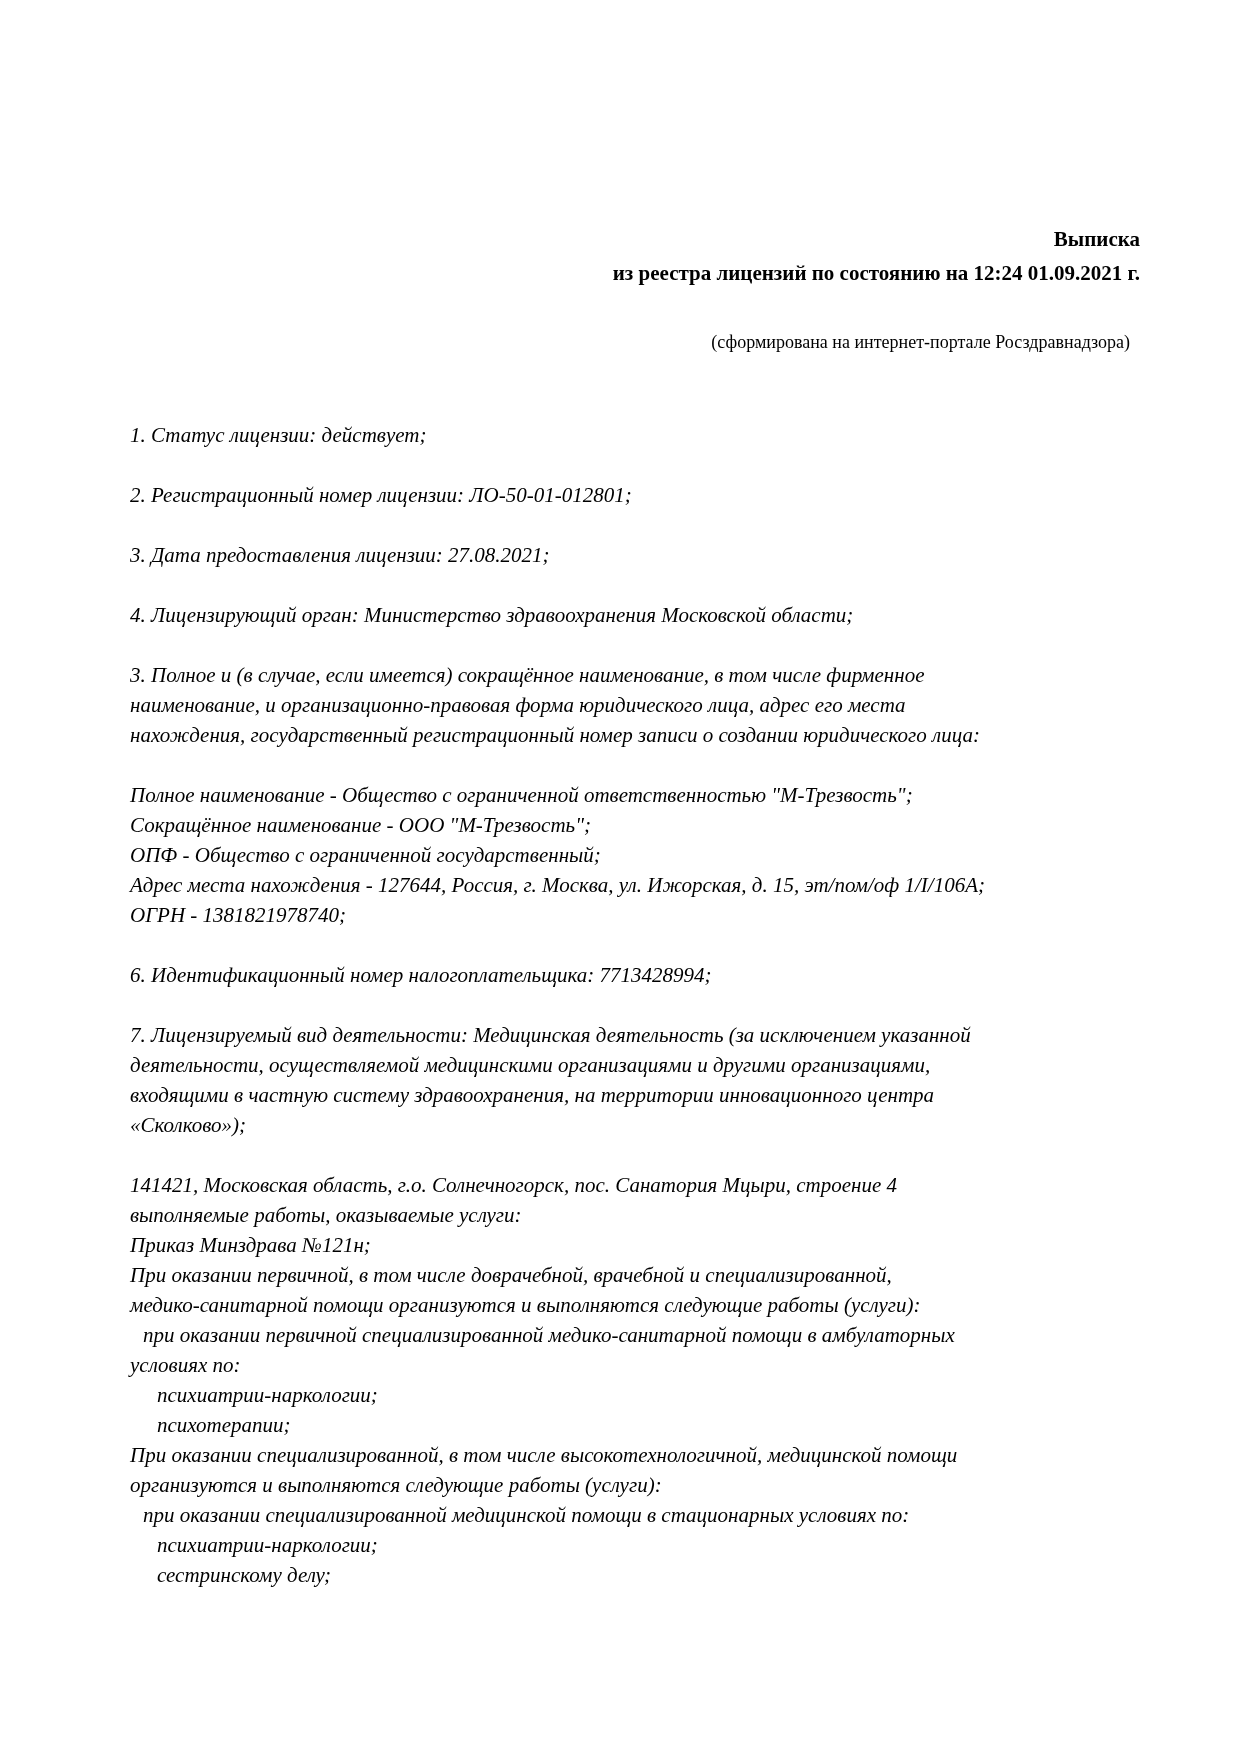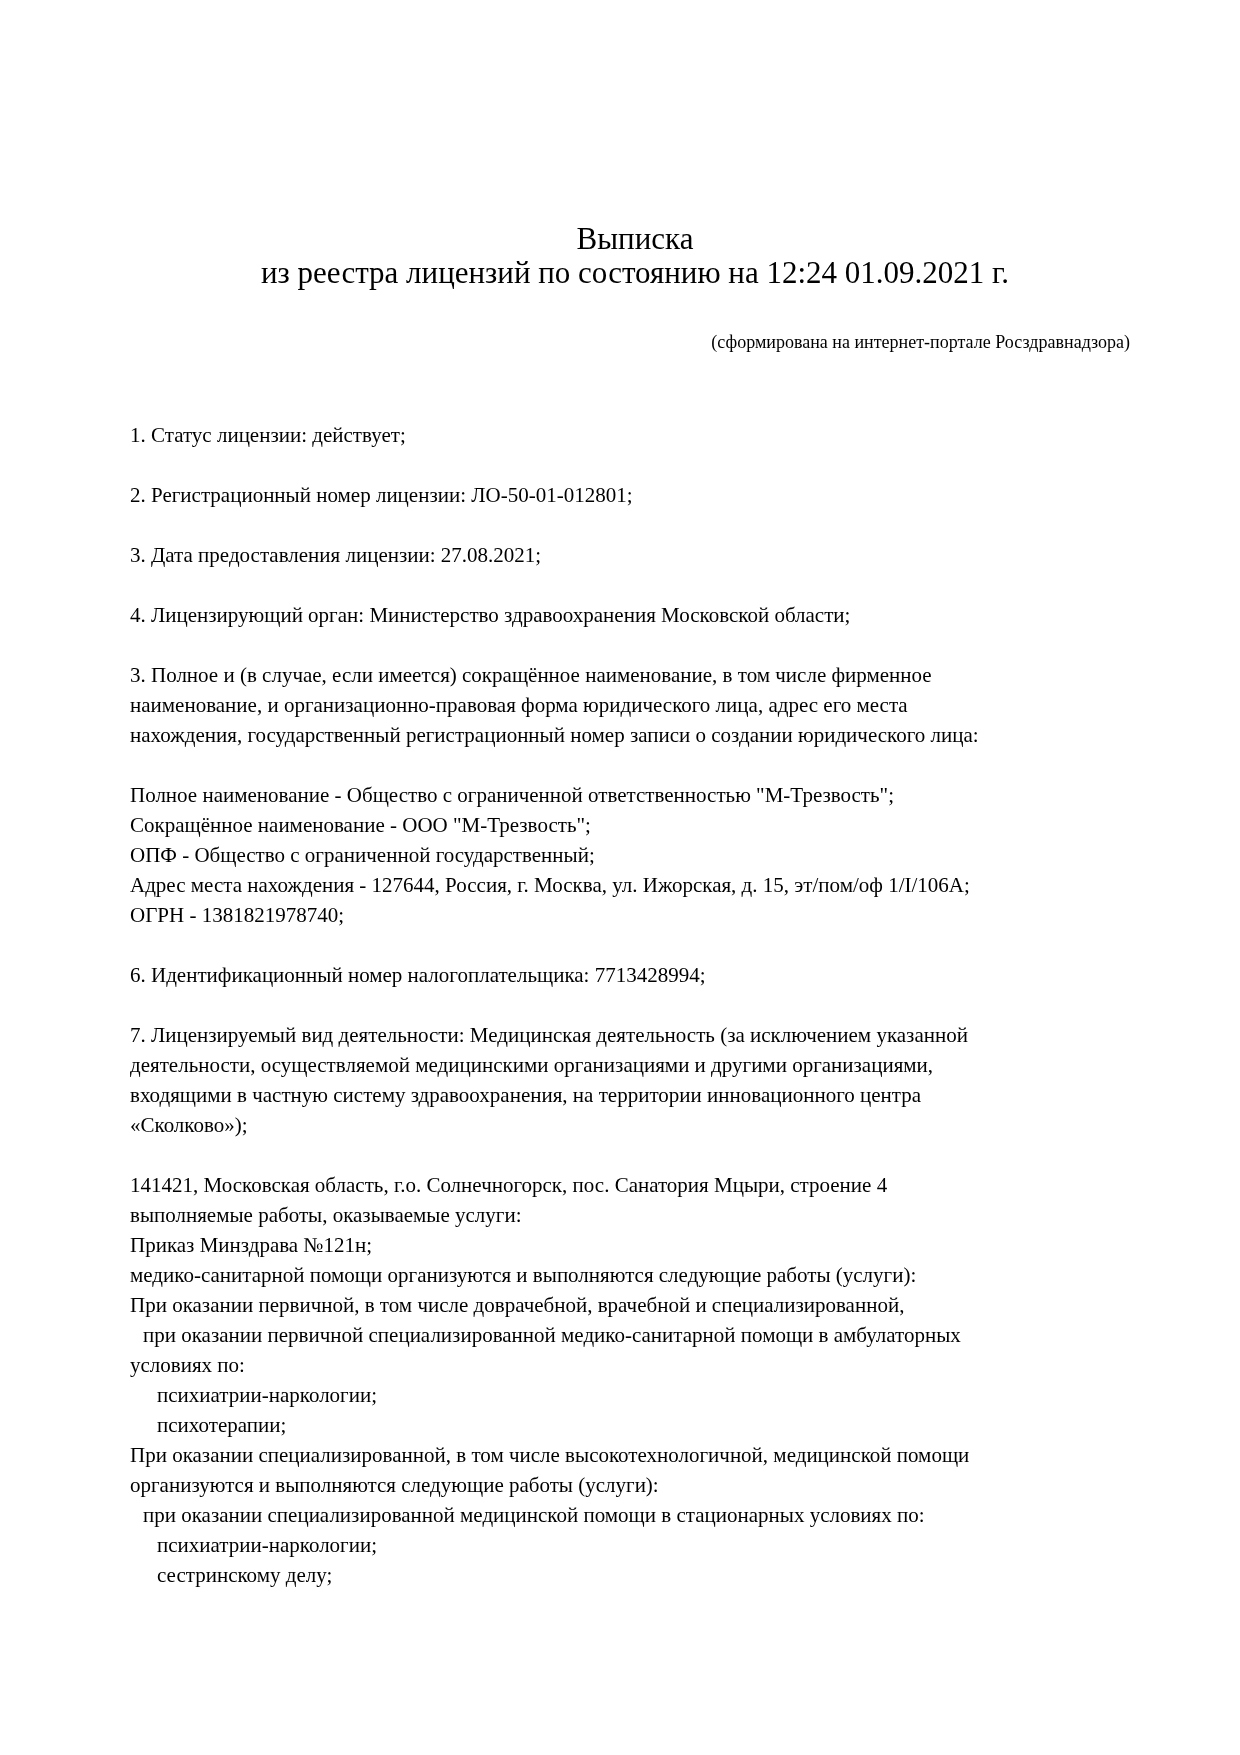--- a/index.html
+++ b/index.html
@@ -11,42 +11,42 @@
     overflow: hidden;
   }
   .page {
     box-sizing: border-box;
     width: 1240px;
     height: 1755px;
     padding: 222px 100px 0 130px;
     background: #ffffff;
   }
   .title {
-    text-align: center;
-    font-weight: normal;
-    font-size: 31px;
+    text-align: right;
+    font-weight: bold;
+    font-size: 21px;
     line-height: 34px;
     white-space: nowrap;
   }
   .subtitle {
     margin-top: 40px;
     text-align: right;
     font-size: 18px;
     line-height: 24px;
     padding-right: 10px;
     white-space: nowrap;
   }
   .doc-body {
     margin-top: 66px;
     font-size: 21px;
     line-height: 30px;
   }
   .paragraph { margin: 0 0 30px 0; }
   .paragraph:last-child { margin-bottom: 0; }
-  .line { white-space: pre; }
+  .line { white-space: pre; font-style: italic; }
   .line.ind-1 { padding-left: 13px; }
   .line.ind-2 { padding-left: 27px; }
 </style>
 </head>
 <body>
 
 <div class="page">
   <div class="title">
     <div>Выписка</div>
     <div>из реестра лицензий по состоянию на 12:24 01.09.2021 г.</div>
@@ -83,22 +83,22 @@
       <div class="paragraph">
         <div class="line">7. Лицензируемый вид деятельности: Медицинская деятельность (за исключением указанной</div>
         <div class="line">деятельности, осуществляемой медицинскими организациями и другими организациями,</div>
         <div class="line">входящими в частную систему здравоохранения, на территории инновационного центра</div>
         <div class="line">«Сколково»);</div>
       </div>
       <div class="paragraph">
         <div class="line">141421, Московская область, г.о. Солнечногорск, пос. Санатория Мцыри, строение 4</div>
         <div class="line">выполняемые работы, оказываемые услуги:</div>
         <div class="line">Приказ Минздрава №121н;</div>
+        <div class="line">При оказании первичной, в том числе доврачебной, врачебной и специализированной,</div>
         <div class="line">медико-санитарной помощи организуются и выполняются следующие работы (услуги):</div>
-        <div class="line">При оказании первичной, в том числе доврачебной, врачебной и специализированной,</div>
         <div class="line ind-1">при оказании первичной специализированной медико-санитарной помощи в амбулаторных</div>
         <div class="line">условиях по:</div>
         <div class="line ind-2">психиатрии-наркологии;</div>
         <div class="line ind-2">психотерапии;</div>
         <div class="line">При оказании специализированной, в том числе высокотехнологичной, медицинской помощи</div>
         <div class="line">организуются и выполняются следующие работы (услуги):</div>
         <div class="line ind-1">при оказании специализированной медицинской помощи в стационарных условиях по:</div>
         <div class="line ind-2">психиатрии-наркологии;</div>
         <div class="line ind-2">сестринскому делу;</div>
       </div>

